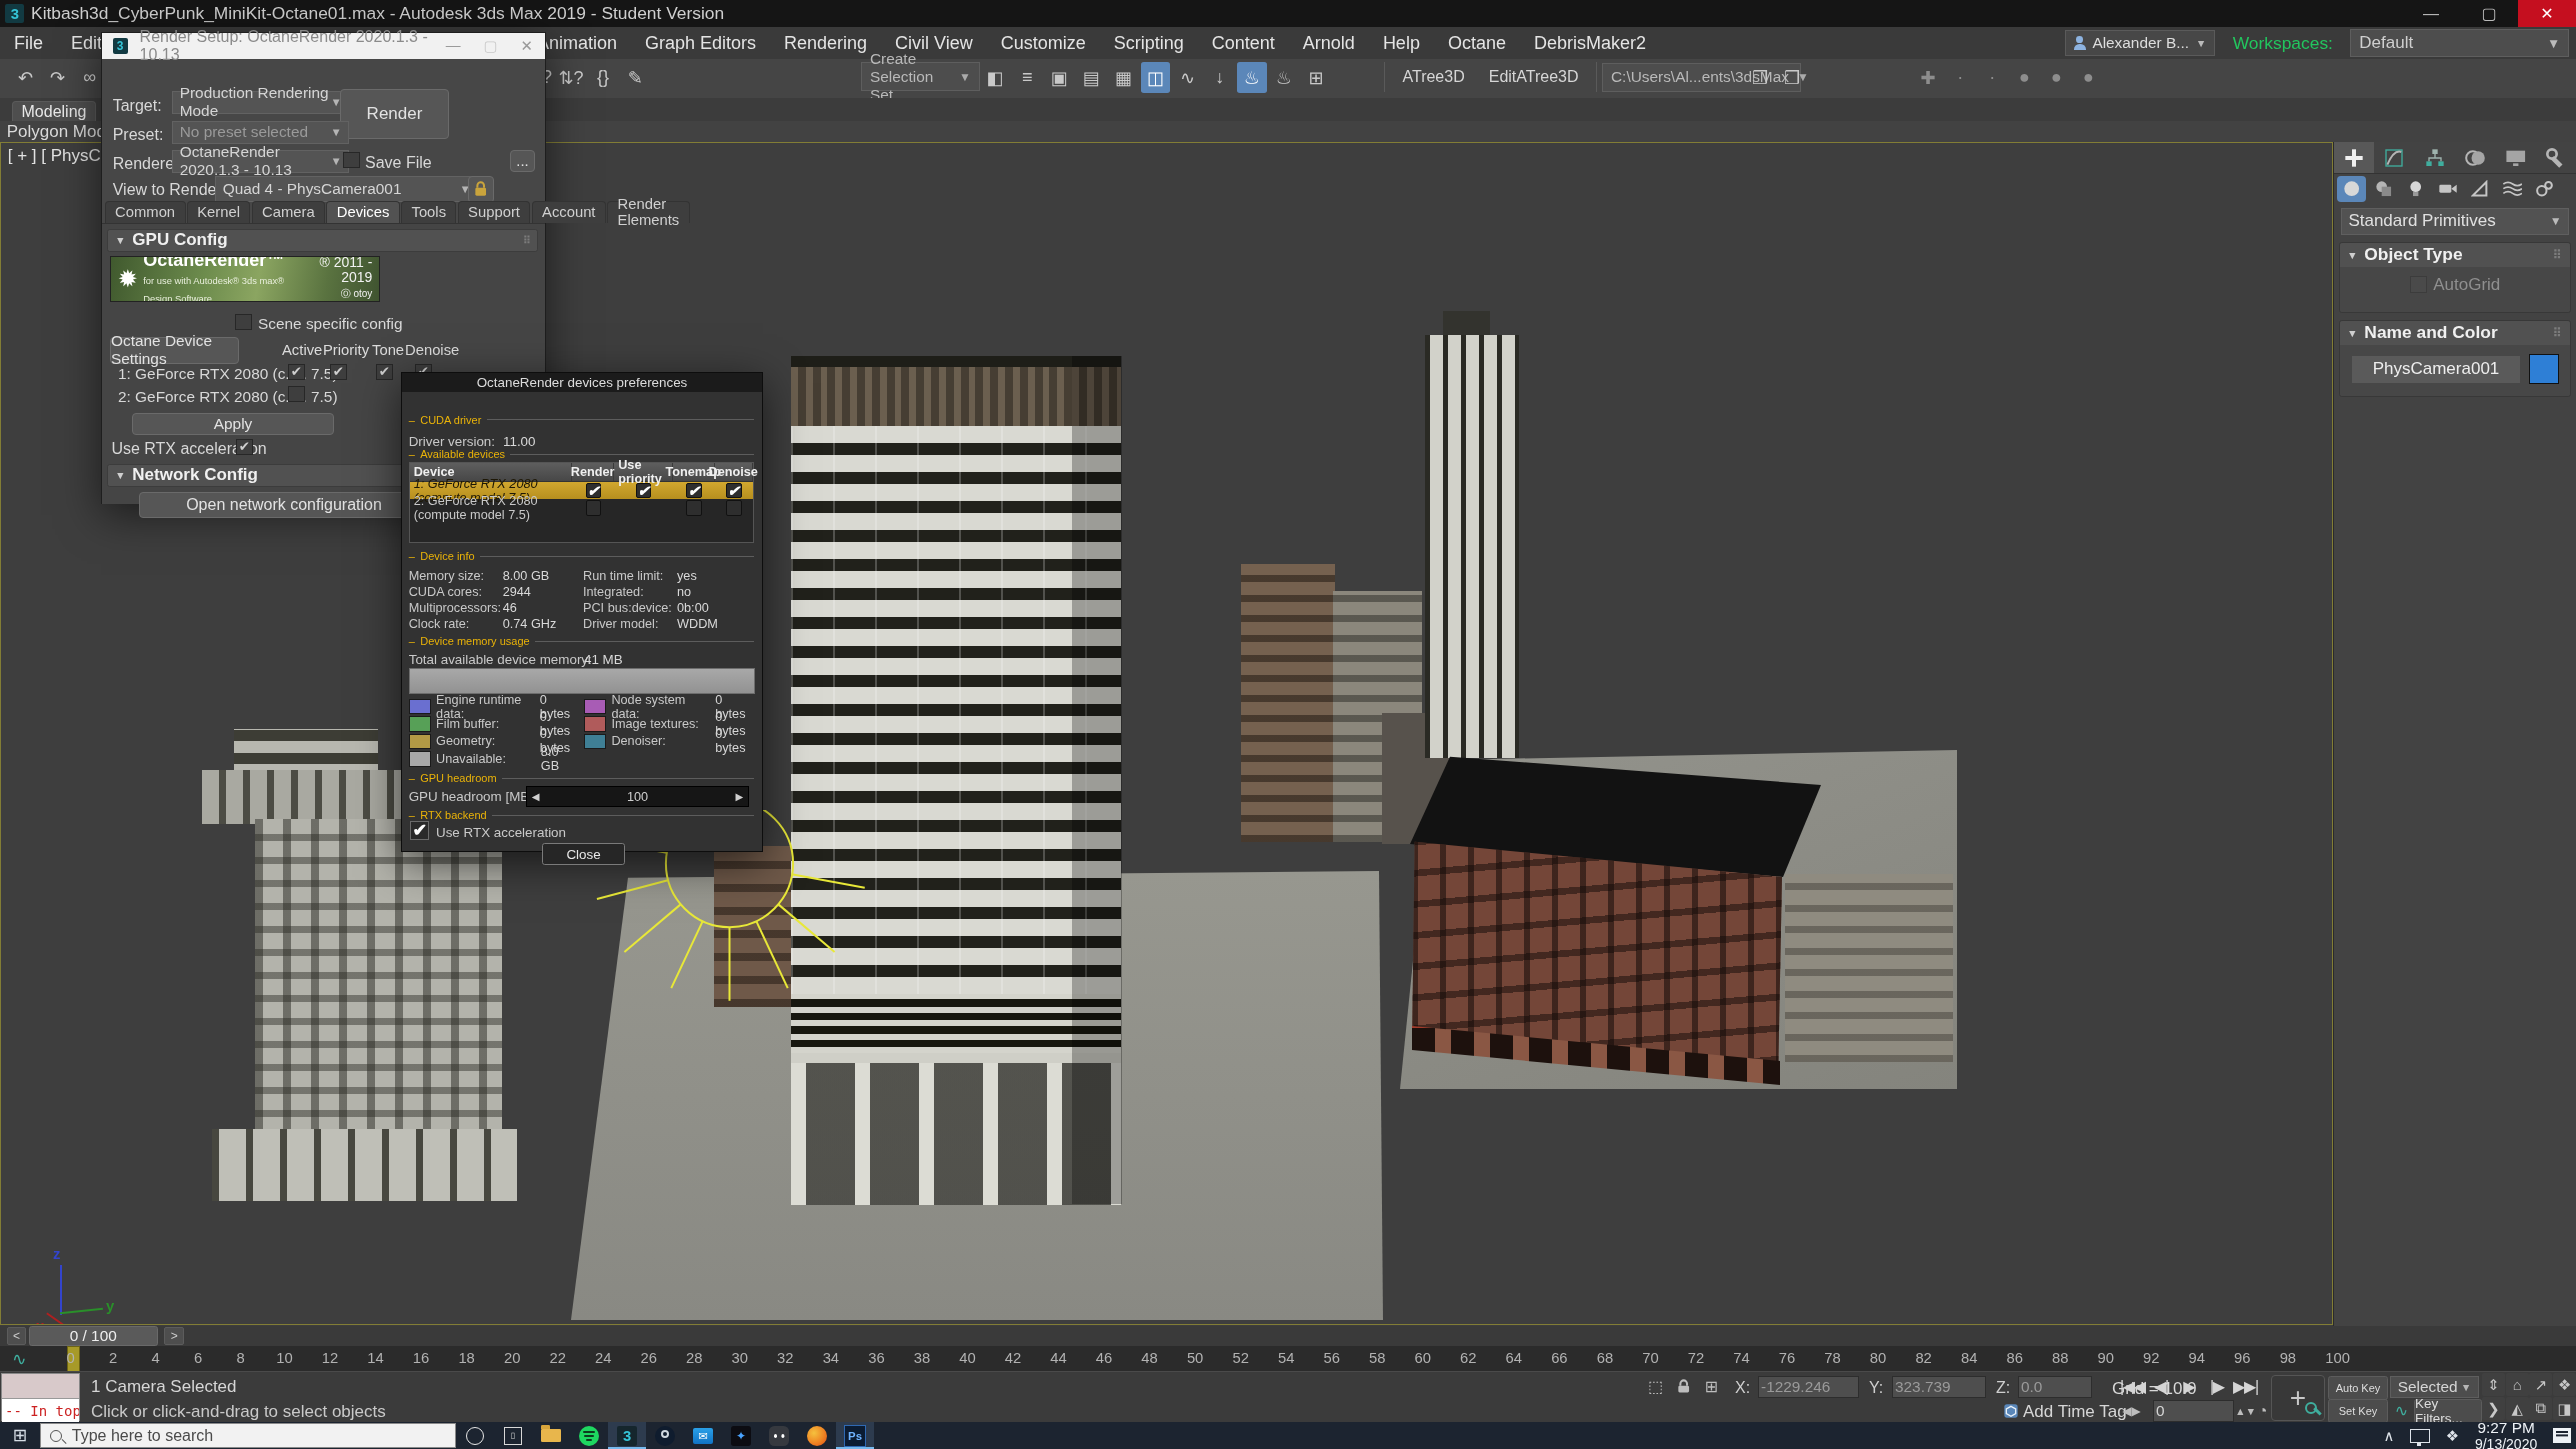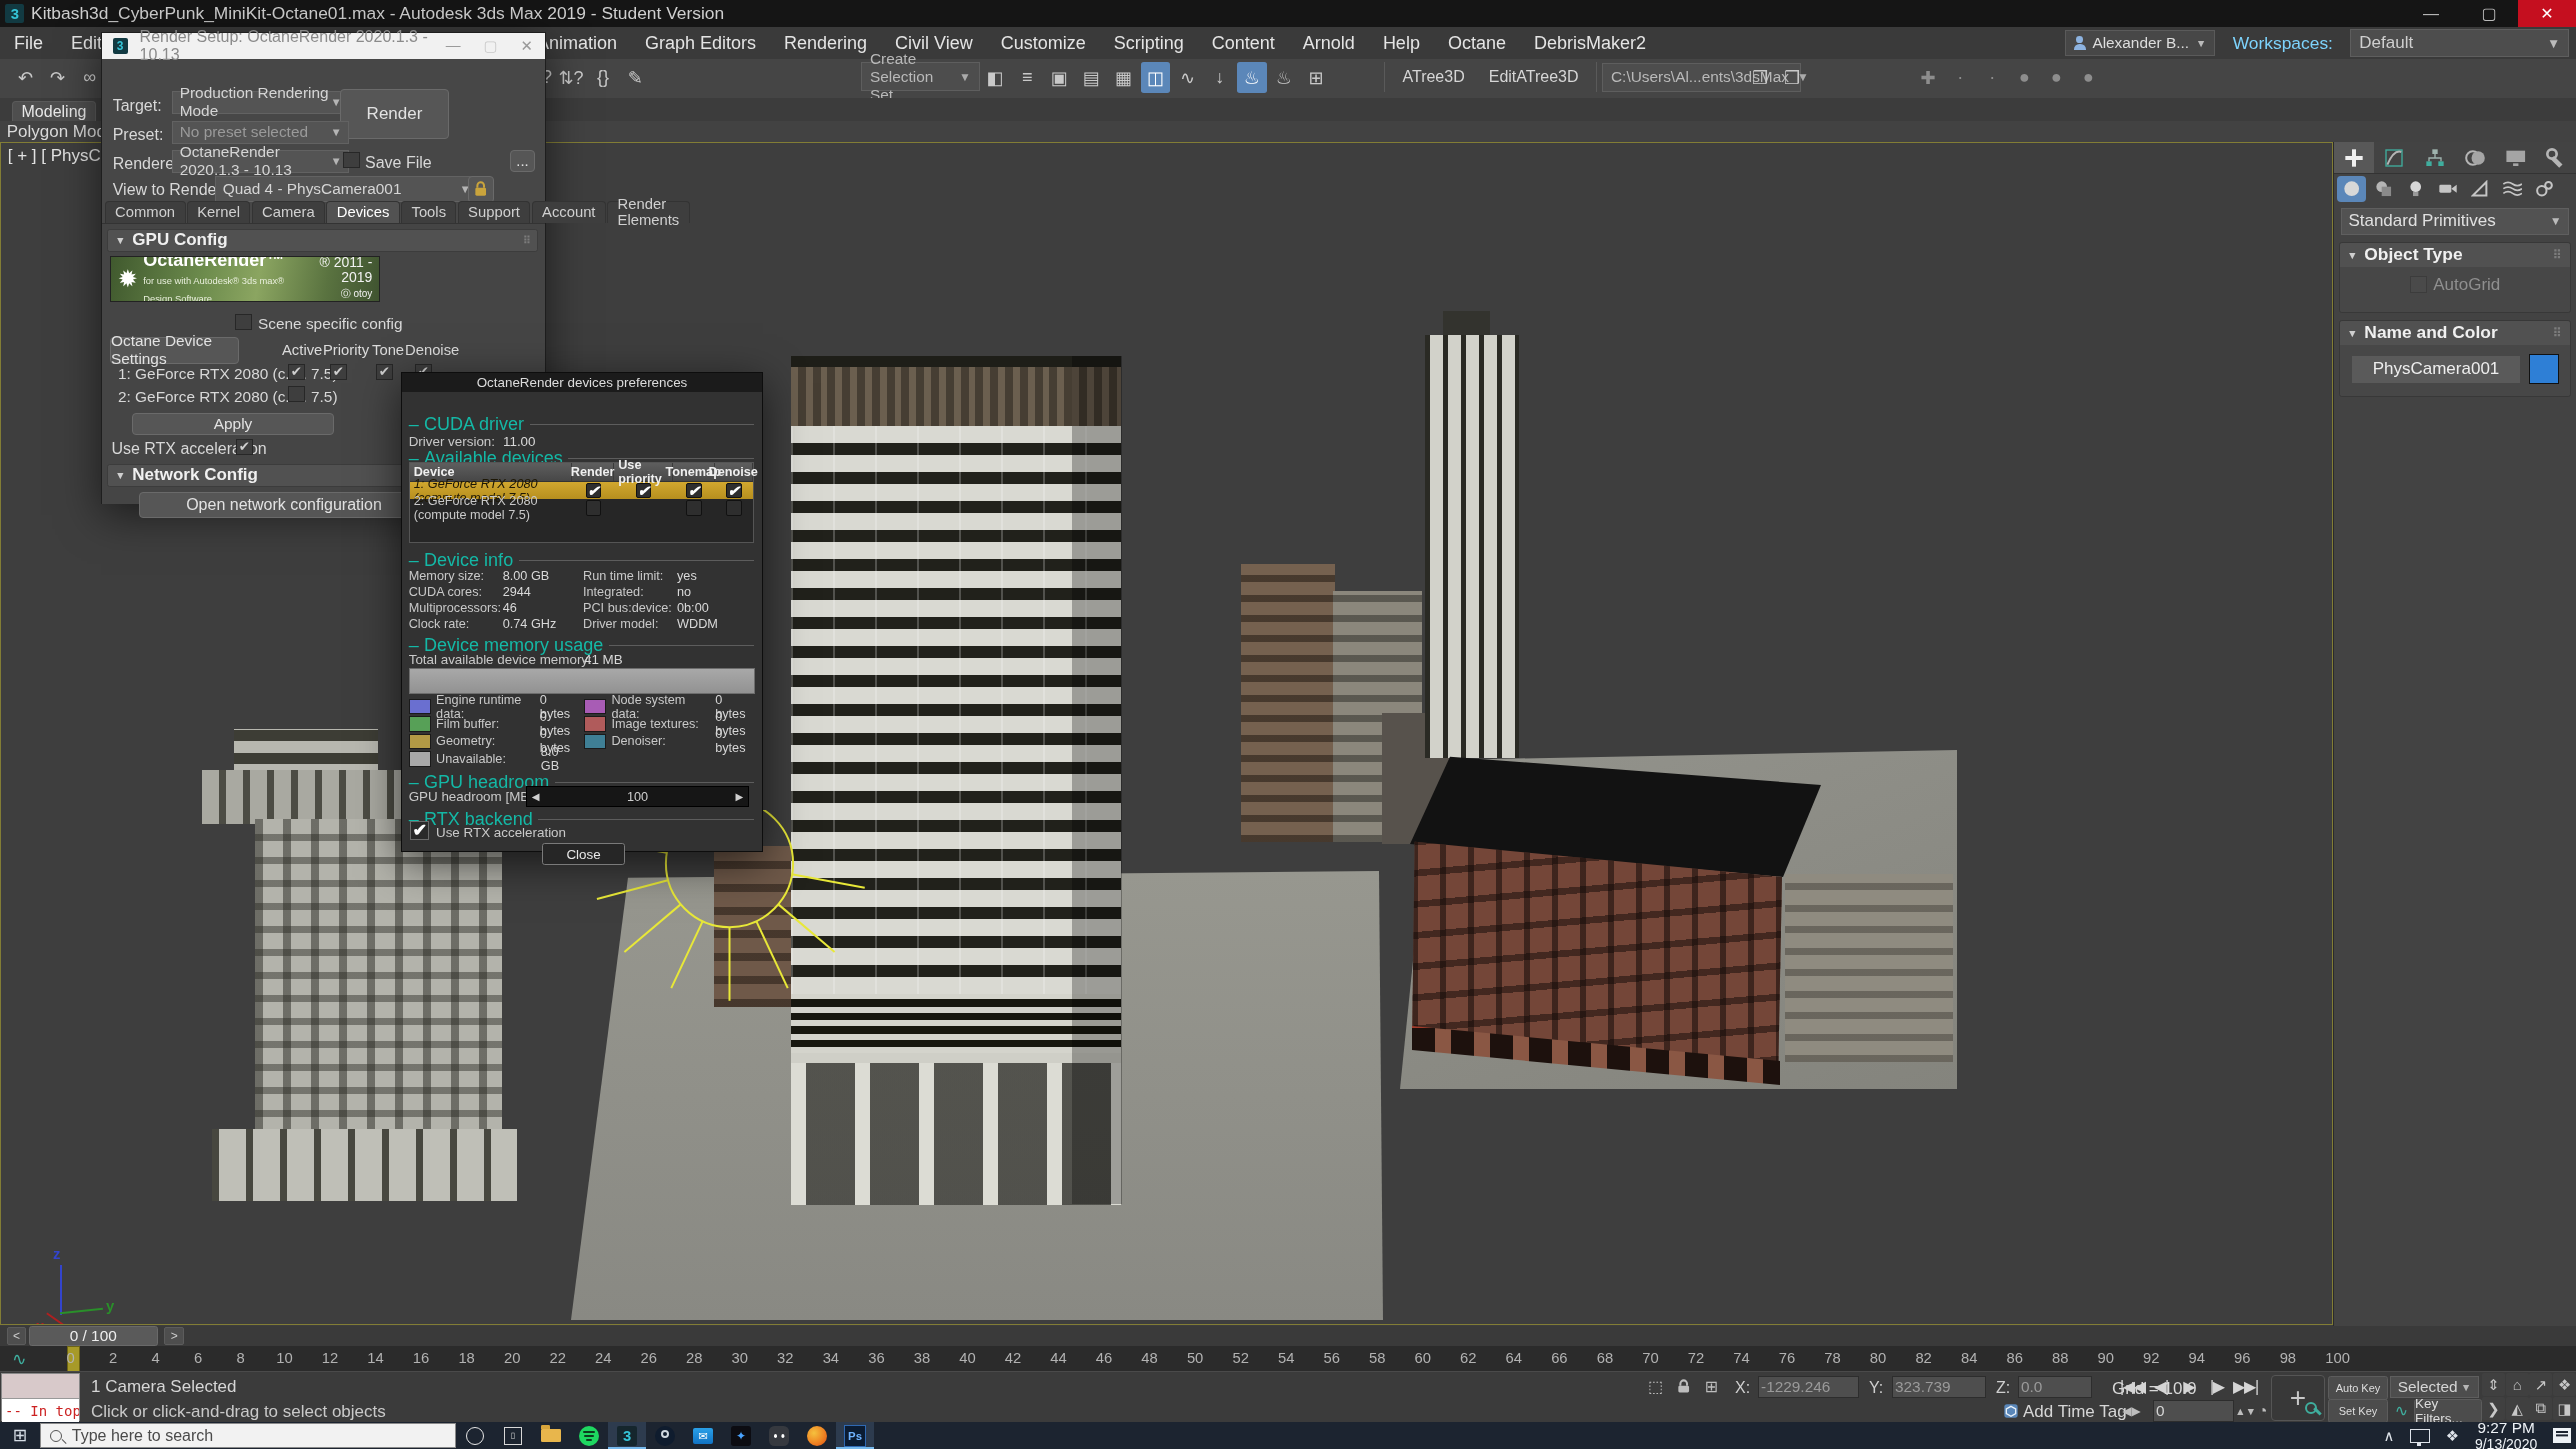--- a/index.html
+++ b/index.html
@@ -19,21 +19,21 @@
 
   
   #menubar{left:0;top:27px;width:2576px;height:32px;background:#3a3a3a;display:flex;align-items:center;border-bottom:0.7px solid #2c2c2c;}
   #menus{display:flex;}
   #menus .mi{padding:0 14px;font-size:18px;color:#e4e4e4;line-height:32px;}
   #menubar .right{margin-left:auto;display:flex;align-items:center;gap:17.4px;padding-right:6.7px;}
   .userchip{display:flex;align-items:center;gap:6.7px;background:#474747;border:0.7px solid #5a5a5a;height:24px;padding:0 8px;font-size:15.4px;}
   .person{width:12px;height:13.4px;position:relative;}
   .person::before{content:"";position:absolute;left:2.7px;top:0;width:6.7px;height:6.7px;border-radius:50%;background:#8db3e0;}
   .person::after{content:"";position:absolute;left:0;bottom:0;width:12px;height:6px;border-radius:5.4px 5.4px 0 0;background:#8db3e0;}
-  .wslabel{font-size:17.4px;color:#7dd3fc;}
+  .wslabel{font-size:17.4px;color:#22c55e;}
   .wsdd{width:201px;height:25.5px;background:#4d4d4d;border:0.7px solid #5e5e5e;display:flex;align-items:center;
     padding:0 8px;color:#cfcfcf;font-size:17px;}
   .wsdd .arr{margin-left:auto;color:#bbb;font-size:13.4px;}
 
   
   #toolbar{left:0;top:59px;width:2576px;height:39px;background:#454545;border-bottom:0.7px solid #2e2e2e;}
   .tbgrp{position:absolute;top:3.4px;display:flex;align-items:center;justify-content:center;}
   .tbi{min-width:29.5px;height:31px;display:flex;align-items:center;justify-content:center;color:#c9c9c9;
     font-size:18px;margin:0 1.3px;border-radius:2.7px;}
   .tbi.active{background:#5b87b9;color:#fff;}
@@ -109,21 +109,21 @@
   .banner .byrs{margin-left:auto;text-align:right;padding-right:6.7px;color:#f2f2f2;font-size:14px;line-height:14.8px;}
   .banner .byrs .sm{font-size:10px;}
   .colhead{position:absolute;font-size:14.8px;color:#dcdcdc;}
   .devname{position:absolute;font-size:15.4px;color:#d8d8d8;}
 
   
   #octdlg{left:401px;top:372px;width:360px;height:478px;background:#323232;border:0.7px solid #0d0d0d;z-index:60;
     box-shadow:0 10.7px 40px rgba(0,0,0,.6);font-size:13.4px;color:#c9c9c9;}
   .octtitle{height:19px;background:#1b1b1b;display:flex;align-items:center;justify-content:center;font-size:13.4px;color:#dcdcdc;}
   .octbody{position:relative;width:100%;height:459px;}
-  .ghead{position:absolute;left:6.7px;width:345px;display:flex;align-items:center;gap:5.4px;color:#14b8a6;font-size:18px;}
+  .ghead{position:absolute;left:6.7px;width:345px;display:flex;align-items:center;gap:5.4px;color:#eab308;font-size:11px;}
   .ghead::before{content:"–";}
   .ghead::after{content:"";flex:1;height:0.7px;background:#5d5d5d;}
   .octlab{position:absolute;color:#c9c9c9;font-size:13.4px;}
   .octval{position:absolute;color:#d9d9d9;font-size:13.4px;}
   .octtable{position:absolute;left:6.7px;top:70px;width:345px;height:81px;background:#262626;border:0.7px solid #555;box-sizing:border-box;}
   .otr{display:flex;height:17.4px;align-items:center;}
   .otr.head{background:linear-gradient(#5e5e5e,#474747);font-weight:bold;color:#efefef;height:18px;border-bottom:0.7px solid #333;}
   .otr.head .otc{border-right:0.7px solid #3a3a3a;height:100%;display:flex;align-items:center;}
   .otr.sel{background:linear-gradient(#d1a72f,#b78f1e);color:#1d1705;font-style:italic;}
   .otc{padding:0 4px;font-size:12.7px;box-sizing:border-box;}

